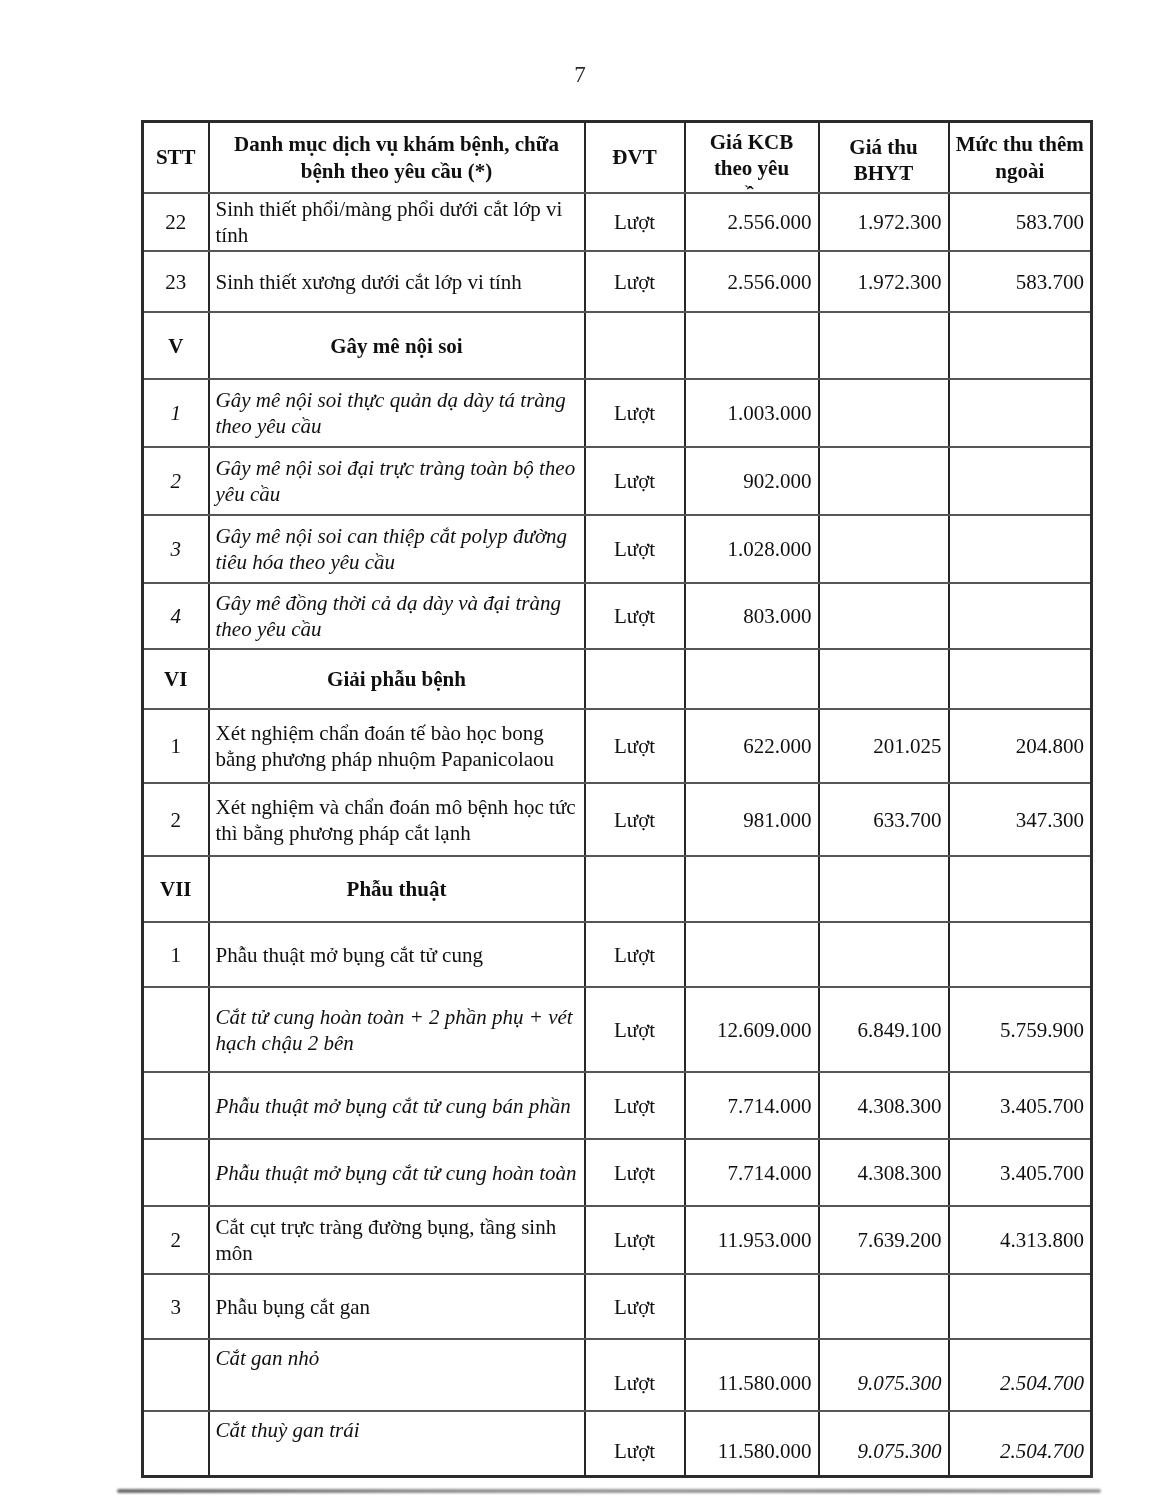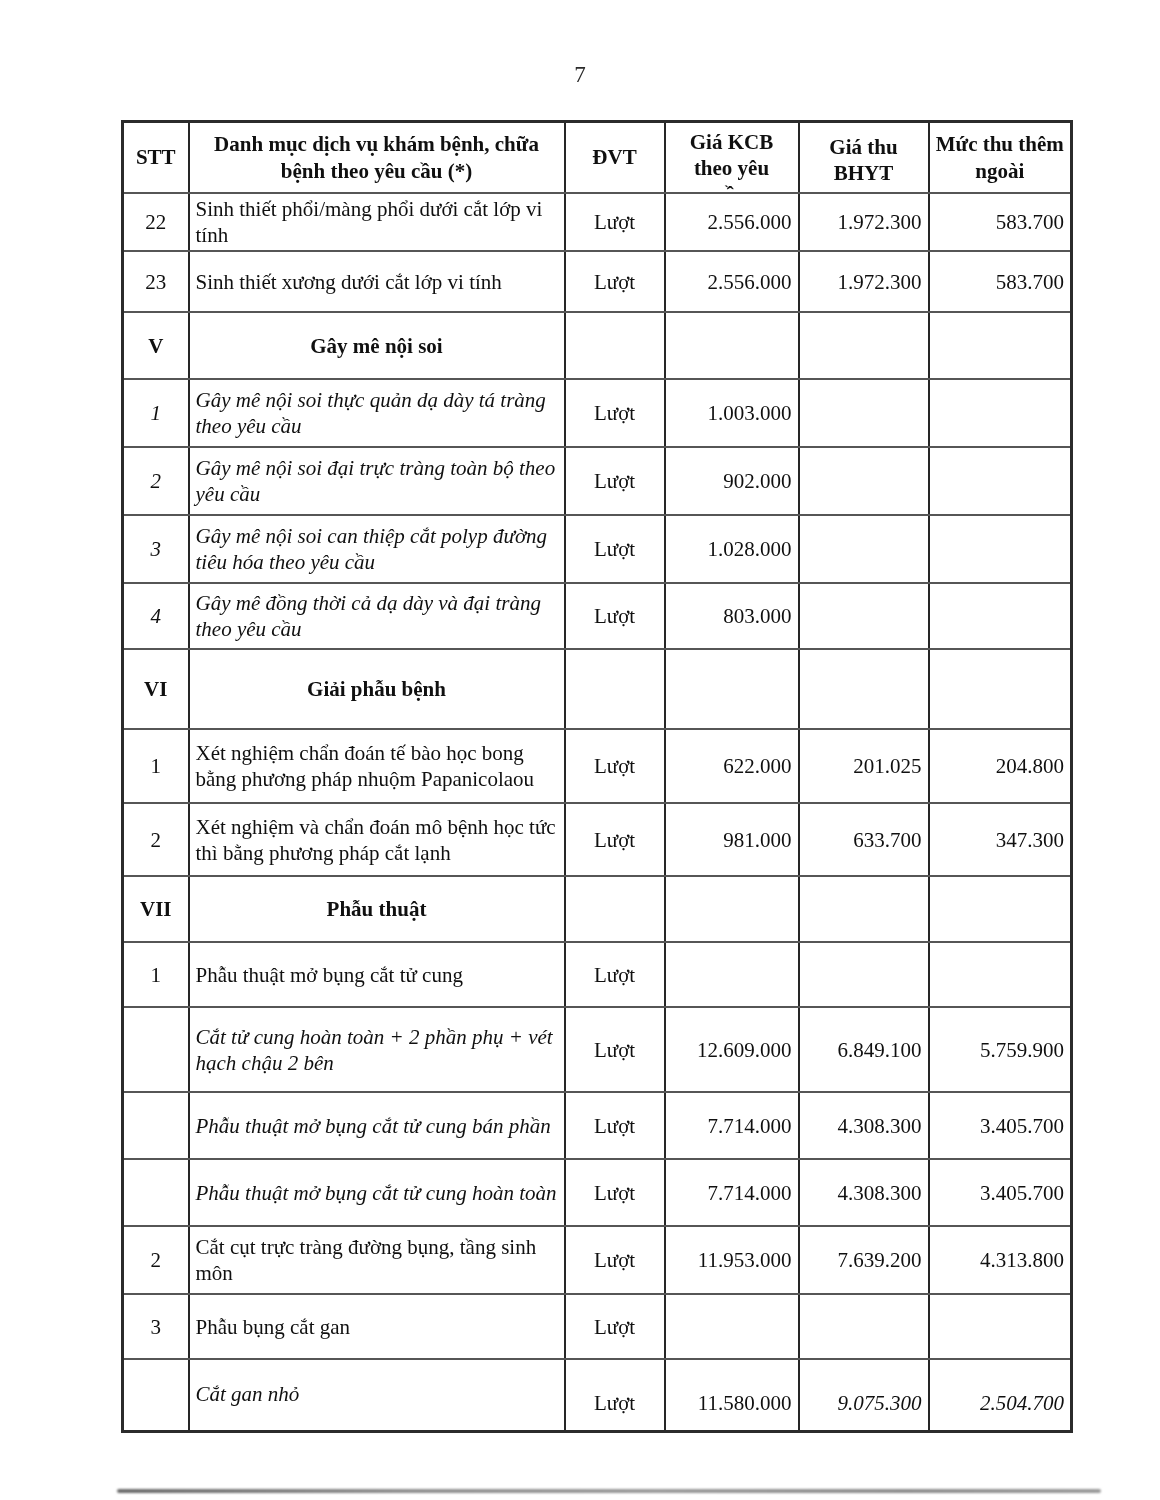--- a/index.html
+++ b/index.html
@@ -7,21 +7,21 @@
     width:1160px;height:1500px;position:relative;overflow:hidden;
     font-family:"Liberation Serif","DejaVu Serif",serif;
     color:#111;
     -webkit-font-smoothing:antialiased;
   }
   .page-number{
     position:absolute;top:62px;left:0;width:1160px;
     text-align:center;font-size:23px;color:#2a2a2a;
   }
   table.fee{
-    position:absolute;left:121px;top:120px;width:949px;
+    position:absolute;left:141px;top:120px;width:949px;
     border-collapse:collapse;table-layout:fixed;
     font-size:21px;line-height:1.24;color:#101010;
   }
   table.fee td, table.fee th{
     border-left:2px solid #262626;
     border-right:2px solid #262626;
     border-top:2px solid #565656;
     border-bottom:2px solid #565656;
     padding:2px 6px;
     vertical-align:middle;
@@ -37,21 +37,21 @@
     position:absolute;bottom:-2px;right:42px;font-size:18px;color:#222;
     font-weight:bold;
   }
   td.c-stt{text-align:center;}
   td.c-name{text-align:left;padding-left:10px;padding-right:8px;}
   td.c-unit{text-align:center;}
   td.c-num{text-align:right;padding-right:14px;}
   tr.section td{font-weight:bold;}
   tr.section td.c-name{text-align:center;}
   .it{font-style:italic;}
-  tr.topname td.c-name{vertical-align:top;padding-top:21px;}
+  tr.topname td.c-name{vertical-align:top;padding-top:5px;}
   tr.topname td.c-unit, tr.topname td.c-num{vertical-align:middle;padding-top:18px;}
   .bottom-fuzz{
     position:absolute;left:117px;top:1489px;width:984px;height:4px;
     background:linear-gradient(90deg,#6a6a6a 0%,#8f8f8f 30%,#9a9a9a 55%,#8c8c8c 80%,#999 100%);
     filter:blur(0.8px);
     border-radius:2px;
   }
 </style>
 </head>
 <body>
@@ -132,21 +132,21 @@
         <td class="c-num"></td>
       </tr>
       <tr style="height: 66px;">
         <td class="c-stt it">4</td>
         <td class="c-name it">Gây mê đồng thời cả dạ dày và đại tràng theo yêu cầu</td>
         <td class="c-unit">Lượt</td>
         <td class="c-num">803.000</td>
         <td class="c-num"></td>
         <td class="c-num"></td>
       </tr>
-      <tr class="section" style="height: 80px;">
+      <tr class="section" style="height: 60px;">
         <td class="c-stt">VI</td>
         <td class="c-name">Giải phẫu bệnh</td>
         <td class="c-unit"></td>
         <td class="c-num"></td>
         <td class="c-num"></td>
         <td class="c-num"></td>
       </tr>
       <tr style="height: 74px;">
         <td class="c-stt">1</td>
         <td class="c-name">Xét nghiệm chẩn đoán tế bào học bong bằng phương pháp nhuộm Papanicolaou</td>
@@ -220,16 +220,24 @@
         <td class="c-num"></td>
       </tr>
       <tr class=" topname" style="height: 72px;">
         <td class="c-stt"></td>
         <td class="c-name it">Cắt gan nhỏ</td>
         <td class="c-unit">Lượt</td>
         <td class="c-num">11.580.000</td>
         <td class="c-num it">9.075.300</td>
         <td class="c-num it">2.504.700</td>
       </tr>
+      <tr class=" topname" style="height: 65px;">
+        <td class="c-stt"></td>
+        <td class="c-name it">Cắt thuỳ gan trái</td>
+        <td class="c-unit">Lượt</td>
+        <td class="c-num">11.580.000</td>
+        <td class="c-num it">9.075.300</td>
+        <td class="c-num it">2.504.700</td>
+      </tr>
     </tbody>
 </table>
 
 <div class="bottom-fuzz"></div>
 
 </body></html>

